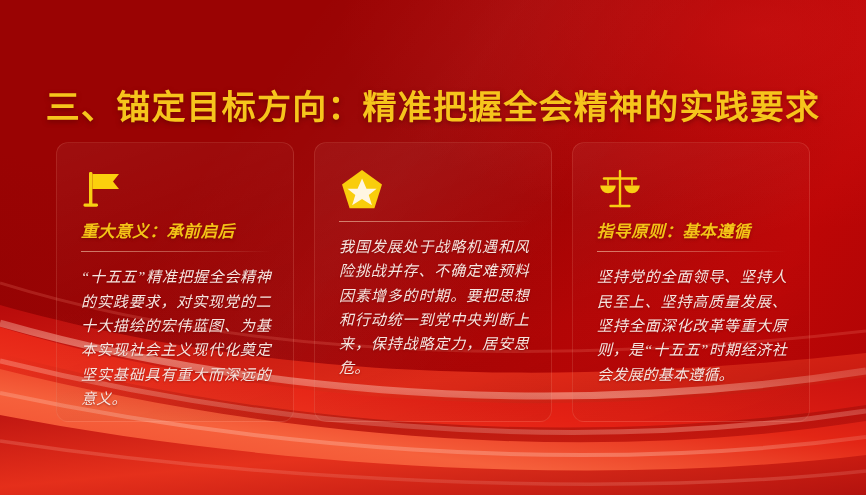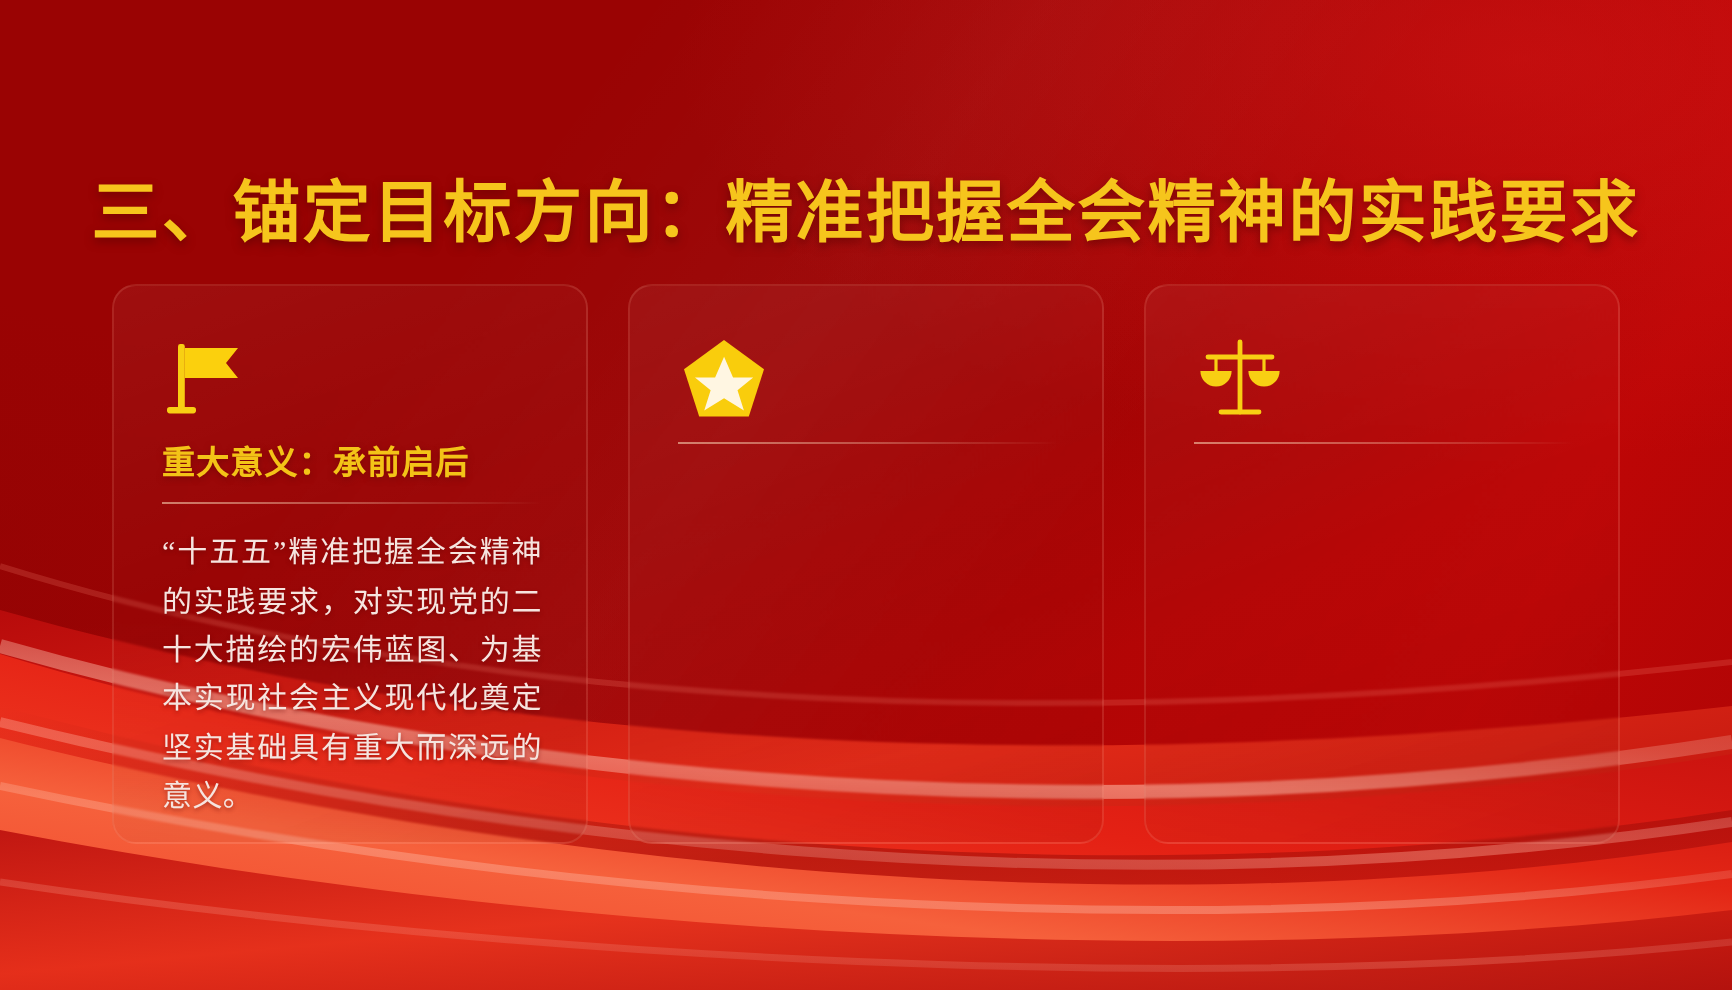--- a/index.html
+++ b/index.html
@@ -70,20 +70,21 @@
 
   
   .cards {
     position: absolute;
     left: 56px;
     right: 56px;
     top: 142px;
     display: flex;
     gap: 20px;
     align-items: flex-start;
+    font-style: italic;
   }
   .card {
     position: relative;
     flex: 1 1 0;
     min-width: 0;
     height: 280px;
     padding: 20px 20px 16px 20px;
     border-radius: 12px;
     border: 1px solid rgba(255,170,150,0.17);
     background:
@@ -206,35 +207,38 @@
     </div>
 
     <div class="card">
       <div class="card-icon">
         <svg width="46" height="46" viewBox="0 0 46 46" aria-hidden="true">
           <path d="M23,4 L43,18.6 L35.4,42.2 L10.6,42.2 L3,18.6 Z" fill="#f9cd0c"></path>
           <path d="M23,11.5 L28.6,24.4 L41.2,24.4 L31.4,32.4 L35.4,45 L23,37.4 L10.6,45 L14.6,32.4 L4.8,24.4 L17.4,24.4 Z" fill="#fff6e2" transform="translate(0,-2.4) scale(0.80) translate(5.8,7.0)"></path>
         </svg>
       </div>
       <div class="card-divider"></div>
+      <p class="card-body">我国发展处于战略机遇和风险挑战并存、不确定难预料因素增多的时期。要把思想和行动统一到党中央判断上来，保持战略定力，居安思危。</p>
     </div>
 
     <div class="card">
       <div class="card-icon">
         <svg width="46" height="46" viewBox="0 0 46 46" aria-hidden="true">
           <g stroke="#f8cf13" stroke-width="2.4" fill="none" stroke-linecap="round">
             <line x1="23" y1="5" x2="23" y2="40"></line>
             <line x1="7" y1="12.5" x2="39" y2="12.5"></line>
             <line x1="13.5" y1="40" x2="32.5" y2="40"></line>
           </g>
           <path d="M3.2,19.5 A7.8,7.8 0 0 0 18.8,19.5 Z" fill="#f8cf13"></path>
           <path d="M27.2,19.5 A7.8,7.8 0 0 0 42.8,19.5 Z" fill="#f8cf13"></path>
           <g stroke="#f8cf13" stroke-width="1.6" fill="none">
             <line x1="11" y1="12.5" x2="11" y2="19.5"></line>
             <line x1="35" y1="12.5" x2="35" y2="19.5"></line>
           </g>
         </svg>
       </div>
+      <div class="card-heading">指导原则：基本遵循</div>
       <div class="card-divider"></div>
+      <p class="card-body">坚持党的全面领导、坚持人民至上、坚持高质量发展、坚持全面深化改革等重大原则，是“十五五”时期经济社会发展的基本遵循。</p>
     </div>
 
   </div>
 </div>
 
 </body></html>

